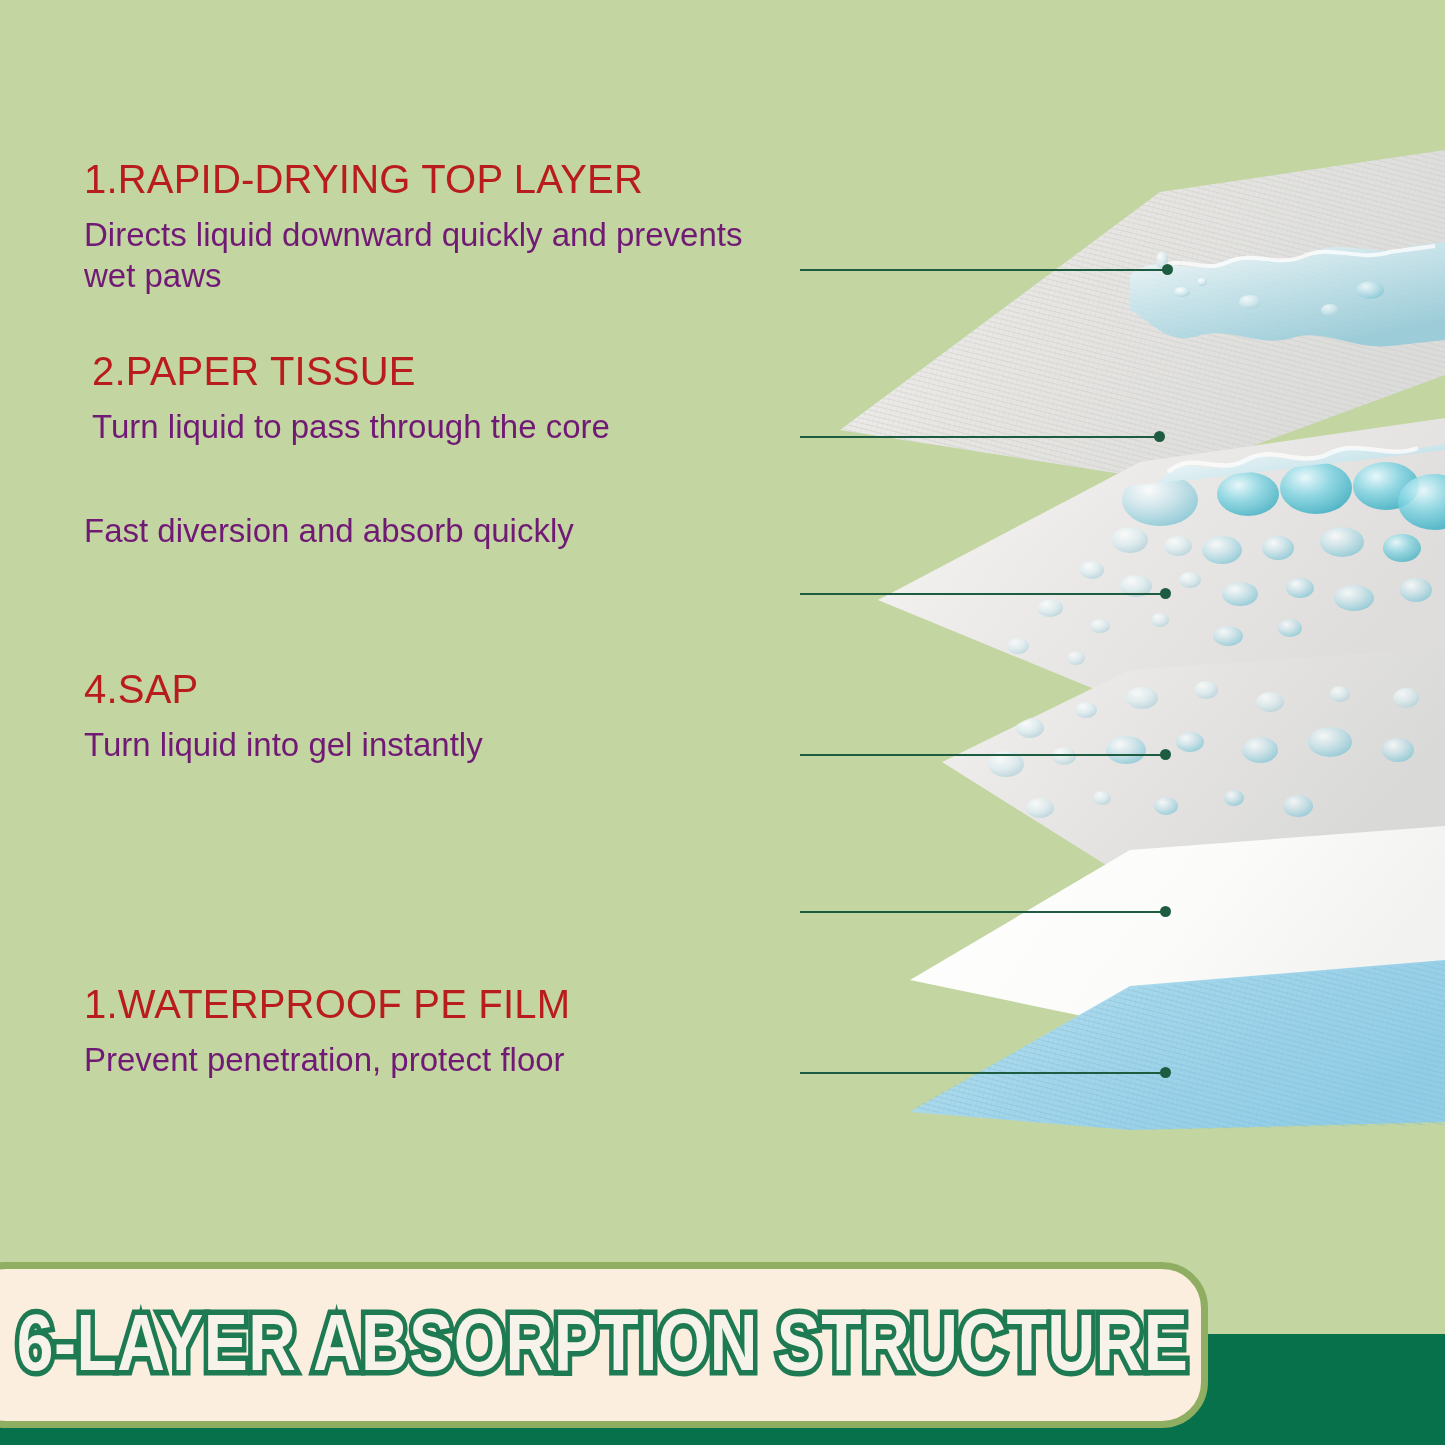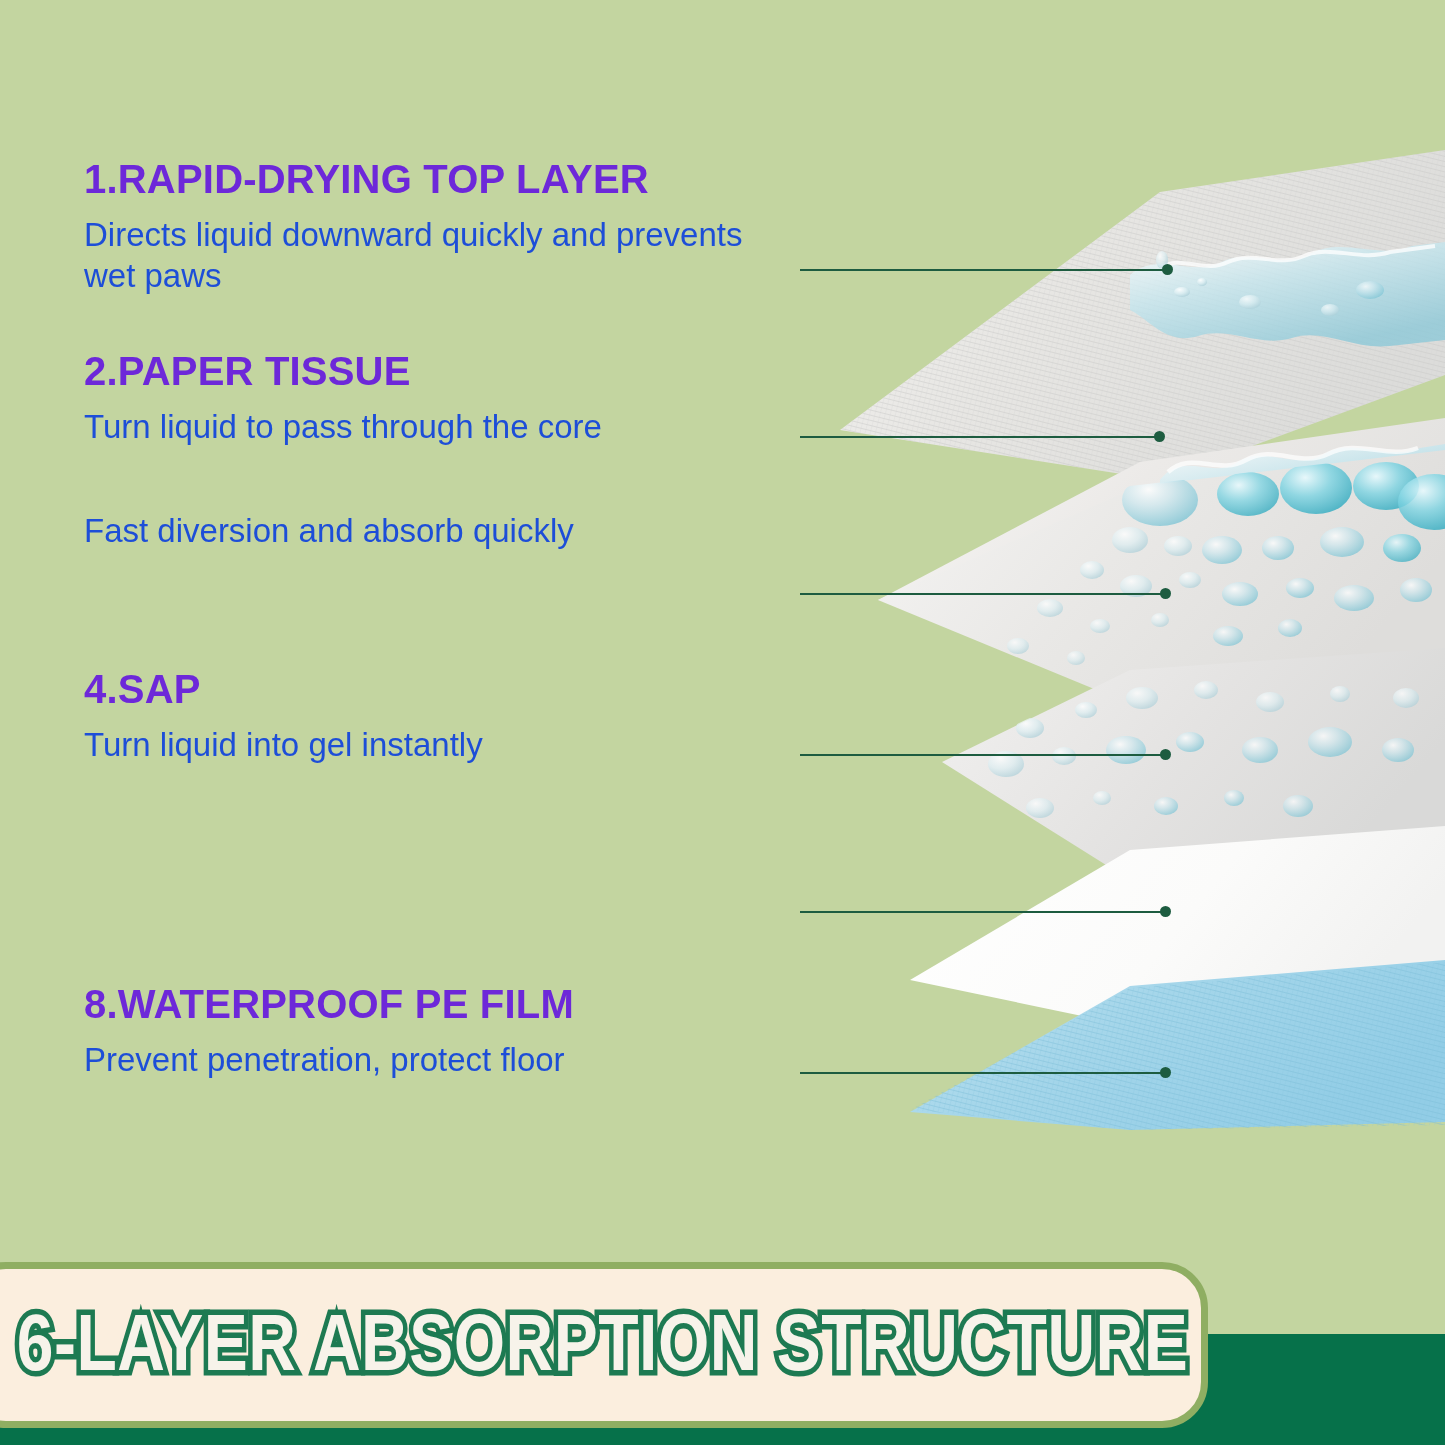--- a/index.html
+++ b/index.html
@@ -28,41 +28,41 @@
     left: 84px;
     top: 158px;
     width: 700px;
   }
 
   .layer-block {
     margin-bottom: 0;
   }
 
   .layer-title {
-    color: #6d28d9;
+    color: #b91c1c;
     font-size: 40px;
-    font-weight: bold;
+    font-weight: normal;
     letter-spacing: 0.2px;
     line-height: 1.05;
     margin: 0 0 14px 0;
     white-space: nowrap;
   }
 
   .layer-desc {
-    color: #1d4ed8;
+    color: #701a75;
     font-size: 33px;
     font-weight: normal;
     line-height: 1.25;
     margin: 0;
     max-width: 690px;
   }
 
   
   .blk-1 { position: absolute; left: 0; top: 0; }
-  .blk-2 { position: absolute; left: 0; top: 192px; }
+  .blk-2 { position: absolute; left: 8px; top: 192px; }
   .blk-3 { position: absolute; left: 0; top: 352px; }
   .blk-4 { position: absolute; left: 0; top: 510px; }
   .blk-5 { position: absolute; left: 0; top: 665px; }
   .blk-6 { position: absolute; left: 0; top: 825px; }
 
   
   .leader {
     position: absolute;
     height: 2px;
     background: #1d5c40;
@@ -148,21 +148,21 @@
 
     <div class="layer-block blk-4">
       <div class="layer-title">4.SAP</div>
       <div class="layer-desc">Turn liquid into gel instantly</div>
     </div>
 
     <div class="layer-block blk-5">
     </div>
 
     <div class="layer-block blk-6">
-      <div class="layer-title">8.WATERPROOF PE FILM</div>
+      <div class="layer-title">1.WATERPROOF PE FILM</div>
       <div class="layer-desc">Prevent penetration, protect floor</div>
     </div>
 
   </div>
 
   <div id="illustration">
     <svg width="615" height="980" viewBox="0 0 615 980" xmlns="http://www.w3.org/2000/svg">
       <defs>
         <linearGradient id="sheet1" x1="0" y1="0" x2="1" y2="0.4">
           <stop offset="0%" stop-color="#f4f3f1"></stop>

